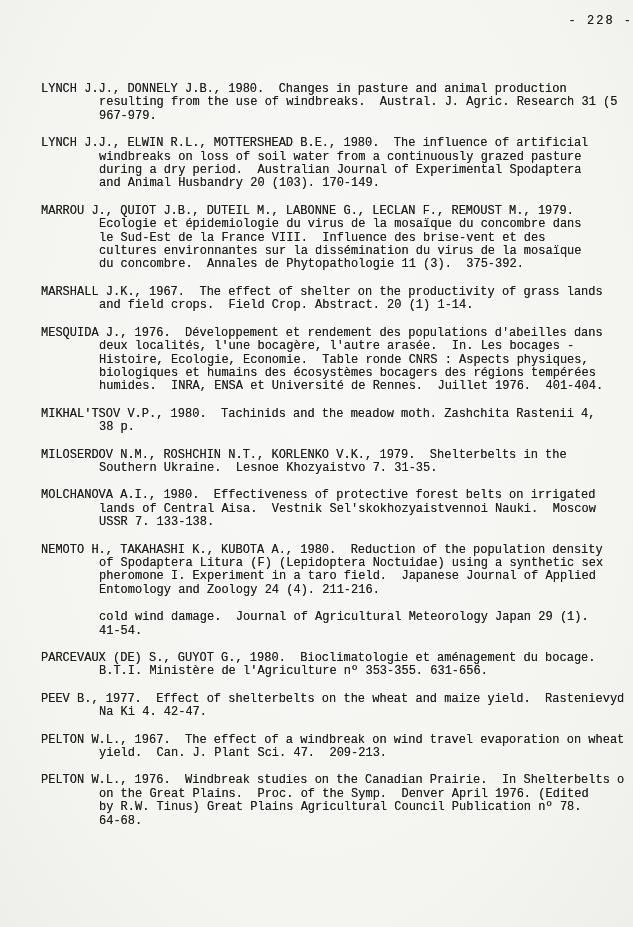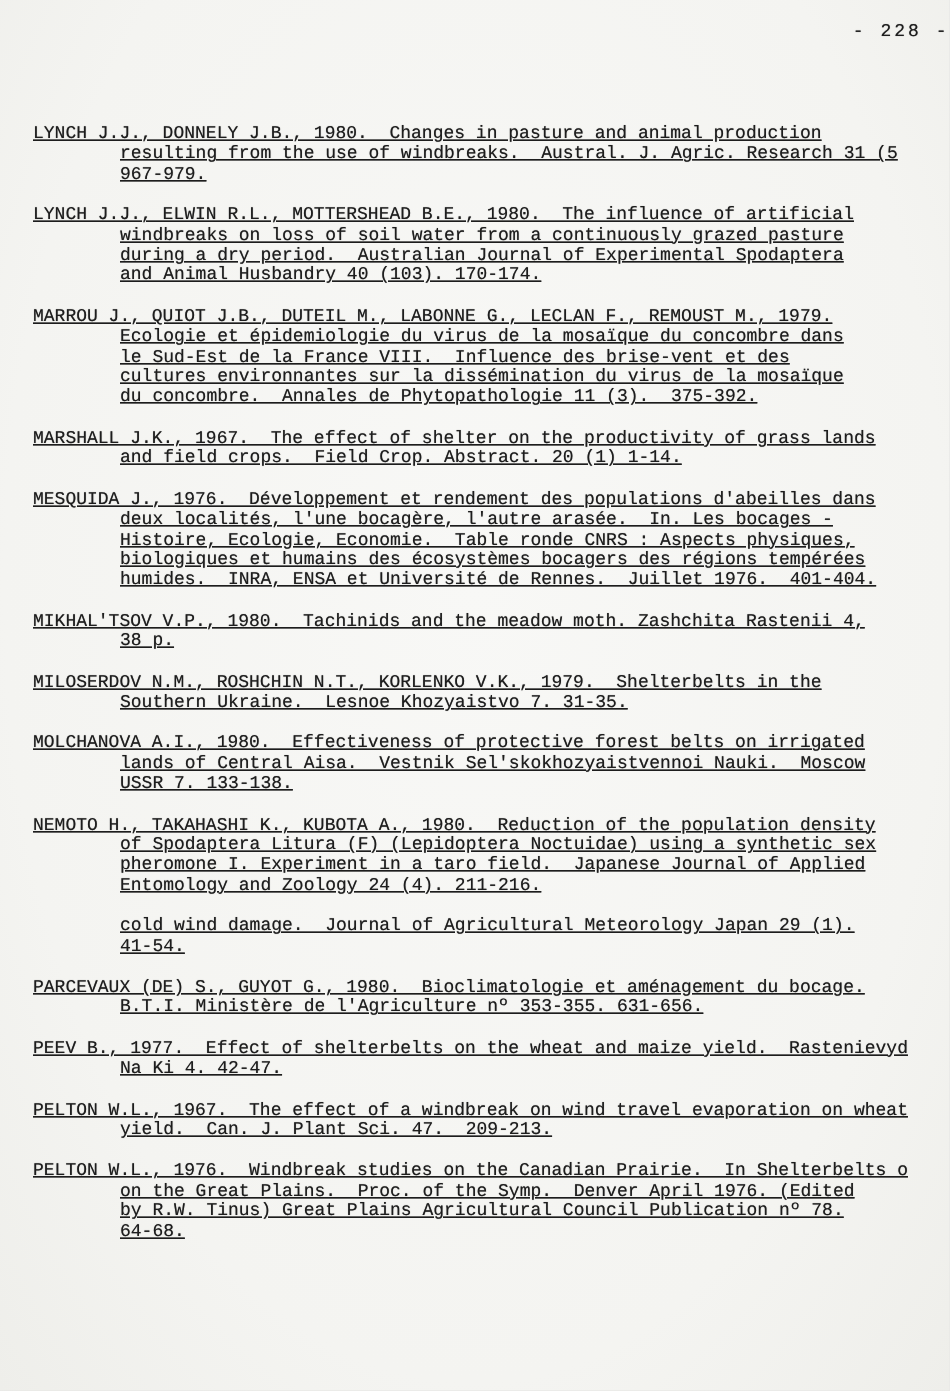--- a/index.html
+++ b/index.html
@@ -23,24 +23,23 @@
     position: absolute;
     top: 14px;
     left: 0;
     width: 100%;
     text-align: right;
     letter-spacing: 2px;
     white-space: pre;
   }
   .refs {
     position: absolute;
-    left: 22px;
+    left: 41px;
     top: 83px;
     right: 6px;
-    text-decoration: underline;
   }
   .ref {
     margin: 0 0 14px 0;
   }
   .ref-line {
     white-space: pre;
     line-height: 13.4px;
   }
   .ref-line.cont {
     padding-left: 58px;
@@ -54,21 +53,21 @@
   <div class="refs">
       <div class="ref">
         <div class="ref-line">LYNCH J.J., DONNELY J.B., 1980.  Changes in pasture and animal production</div>
         <div class="ref-line cont">resulting from the use of windbreaks.  Austral. J. Agric. Research 31 (5</div>
         <div class="ref-line cont">967-979.</div>
       </div>
       <div class="ref">
         <div class="ref-line">LYNCH J.J., ELWIN R.L., MOTTERSHEAD B.E., 1980.  The influence of artificial</div>
         <div class="ref-line cont">windbreaks on loss of soil water from a continuously grazed pasture</div>
         <div class="ref-line cont">during a dry period.  Australian Journal of Experimental Spodaptera</div>
-        <div class="ref-line cont">and Animal Husbandry 40 (103). 170-174.</div>
+        <div class="ref-line cont">and Animal Husbandry 20 (103). 170-149.</div>
       </div>
       <div class="ref">
         <div class="ref-line">MARROU J., QUIOT J.B., DUTEIL M., LABONNE G., LECLAN F., REMOUST M., 1979.</div>
         <div class="ref-line cont">Ecologie et épidemiologie du virus de la mosaïque du concombre dans</div>
         <div class="ref-line cont">le Sud-Est de la France VIII.  Influence des brise-vent et des</div>
         <div class="ref-line cont">cultures environnantes sur la dissémination du virus de la mosaïque</div>
         <div class="ref-line cont">du concombre.  Annales de Phytopathologie 11 (3).  375-392.</div>
       </div>
       <div class="ref">
         <div class="ref-line">MARSHALL J.K., 1967.  The effect of shelter on the productivity of grass lands</div>

